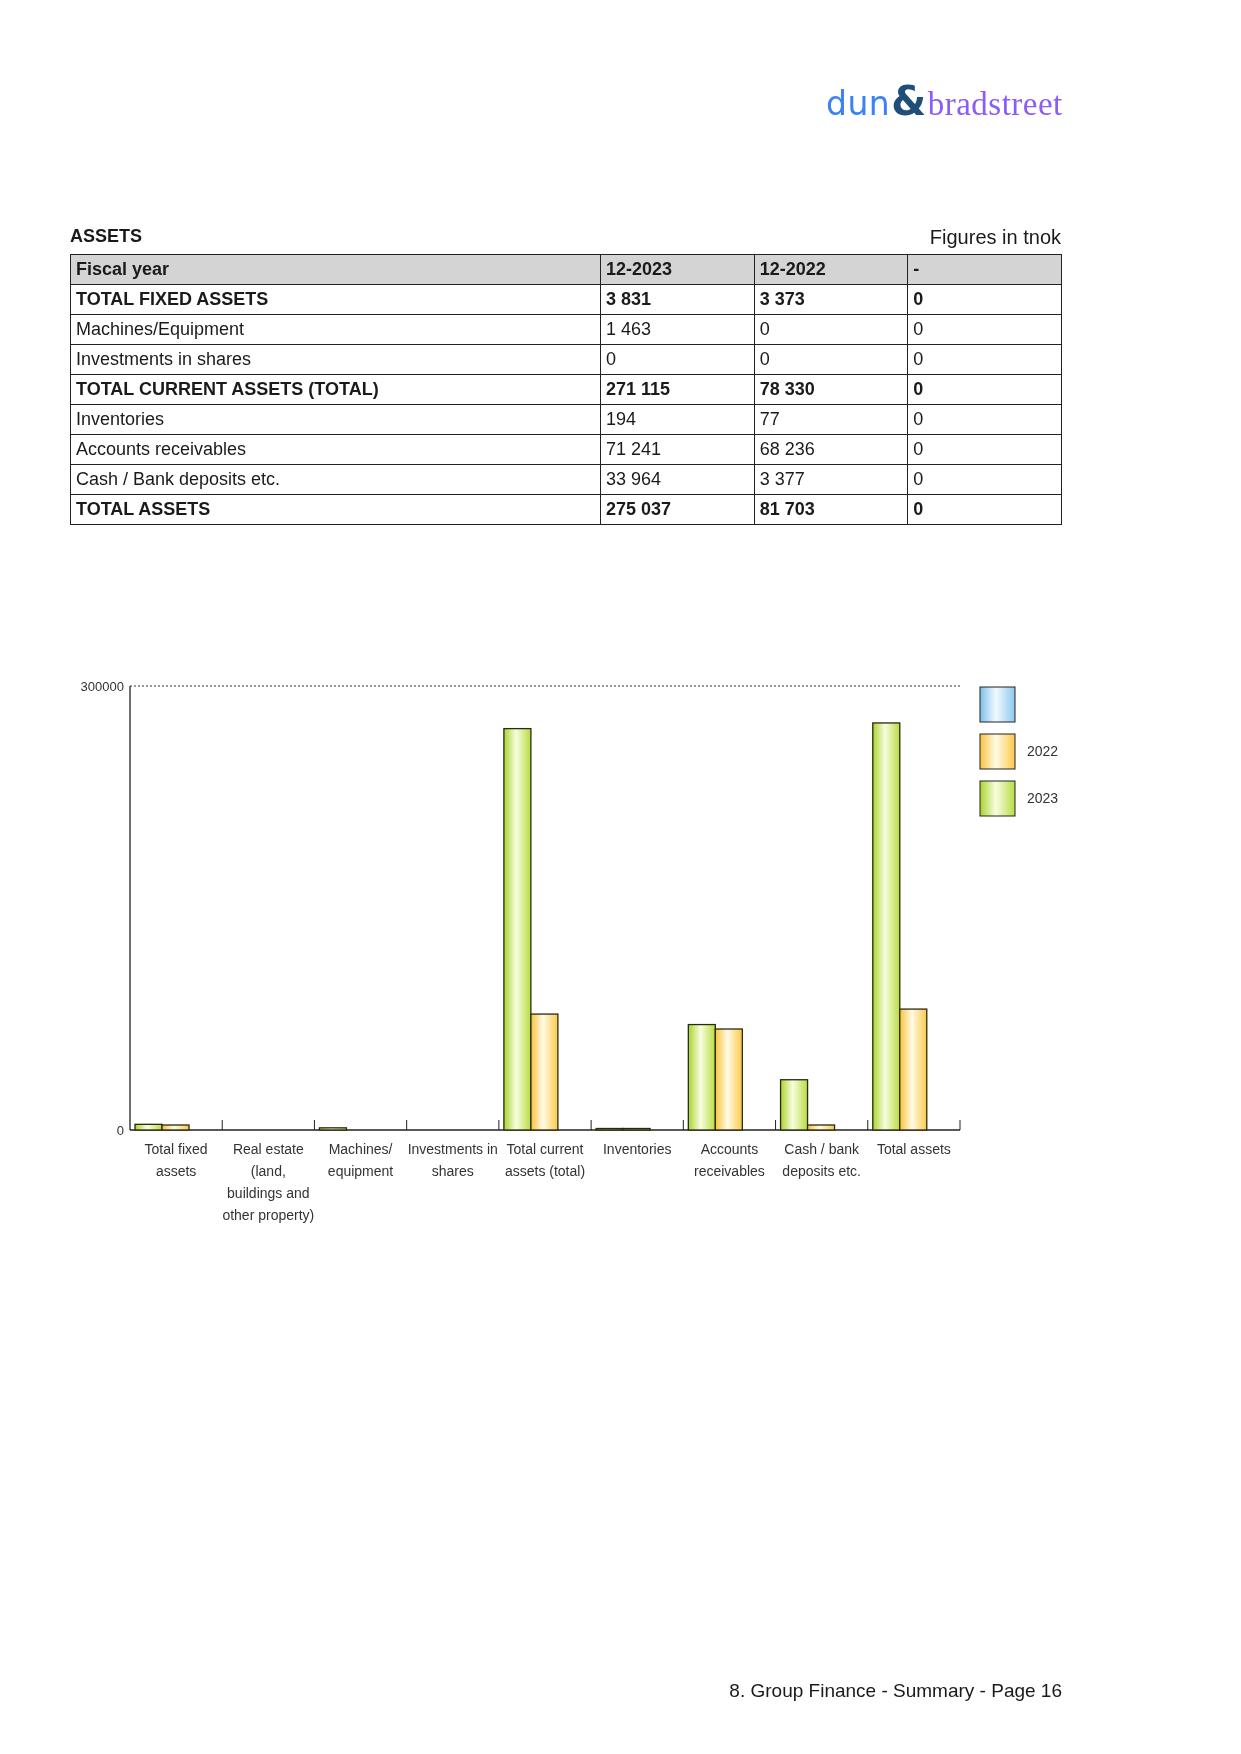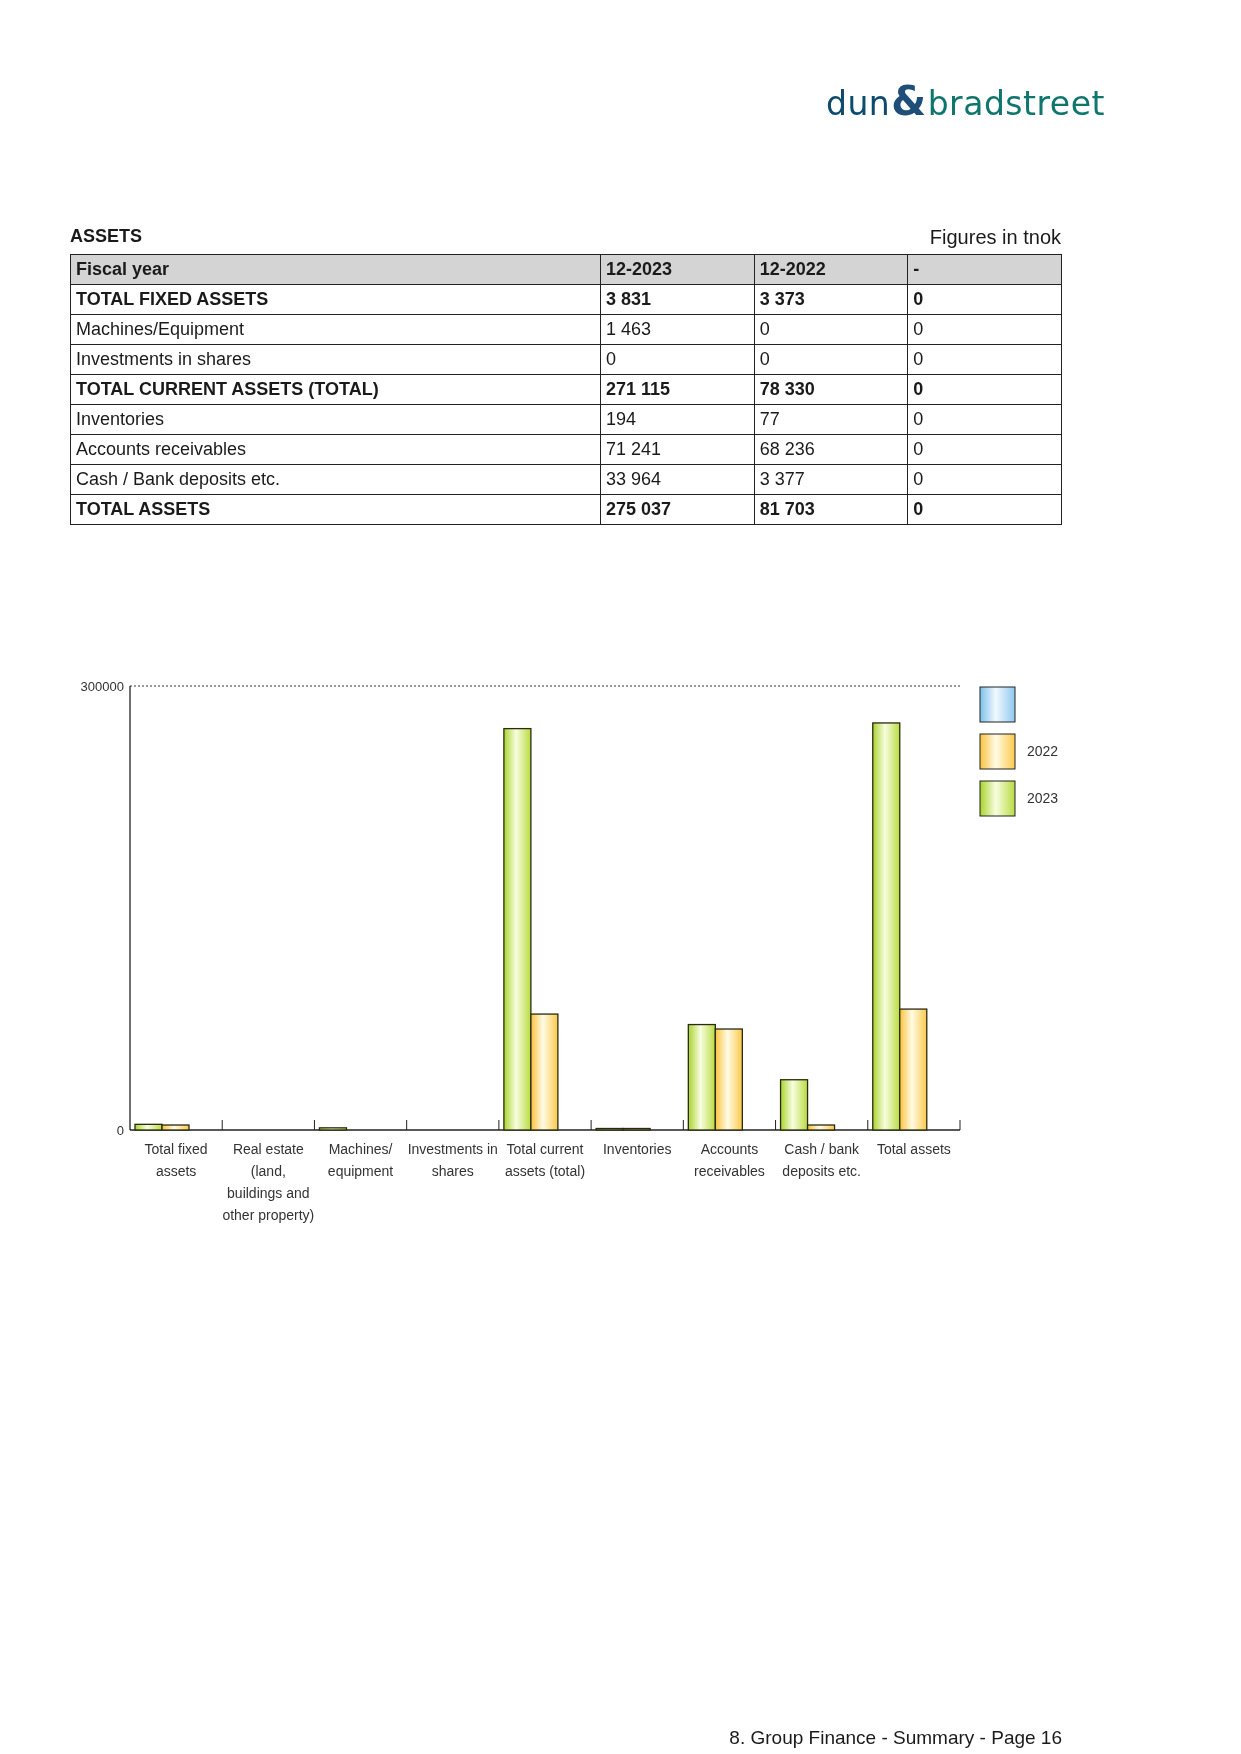--- a/index.html
+++ b/index.html
@@ -1,31 +1,31 @@
 <!DOCTYPE html>
 <html><head>
 <meta charset="utf-8">
 <style>
   html, body { margin:0; padding:0; background:#ffffff; }
   body { width:1241px; height:1754px; position:relative; font-family:"Liberation Sans", sans-serif; color:#1a1a1a; overflow:hidden; }
   .logo { position:absolute; left:826px; top:78px; font-family:"DejaVu Sans", sans-serif; font-size:33px; letter-spacing:0.5px; }
-  .logo .dun { color:#0c4a6e; }
+  .logo .dun { color:#3b82f6; }
   .logo .amp { color:#1f4e79; font-size:40px; font-weight:bold; margin:0 1px; }
-  .logo .brad { color:#0f766e; }
+  .logo .brad { color:#8b5cf6;font-family:Liberation Serif, serif; }
   .section-title { position:absolute; left:70px; top:226px; font-size:18px; font-weight:bold; }
   .units { position:absolute; right:180px; top:226px; font-size:20px; }
   table.assets { position:absolute; left:70px; top:254px; width:992px; border-collapse:collapse; font-size:18px;padding-left:33px; }
   table.assets td { border:1.5px solid #222; height:29px; padding:0 5px; }
   table.assets td.num { text-align:left; width:143px; }
   table.assets td.label { width:520px; }
   table.assets tr.header td { background:#d4d4d4; font-weight:bold; }
   table.assets tr.bold td { font-weight:bold; }
   .chart { position:absolute; left:0; top:0; width:1241px; height:1754px; pointer-events:none; }
   .chart text { font-family:"Liberation Sans", sans-serif; }
-  .footer { position:absolute; right:179px; top:1680px; font-size:19px;margin-top:47px; }
+  .footer { position:absolute; right:179px; top:1680px; font-size:19px; }
 </style>
 </head>
 <body>
 
 <div class="logo">
   <span class="dun">dun</span><span class="amp">&amp;</span><span class="brad">bradstreet</span>
 </div>
 
 <div class="section-title">ASSETS</div>
 <div class="units">Figures in tnok</div>

